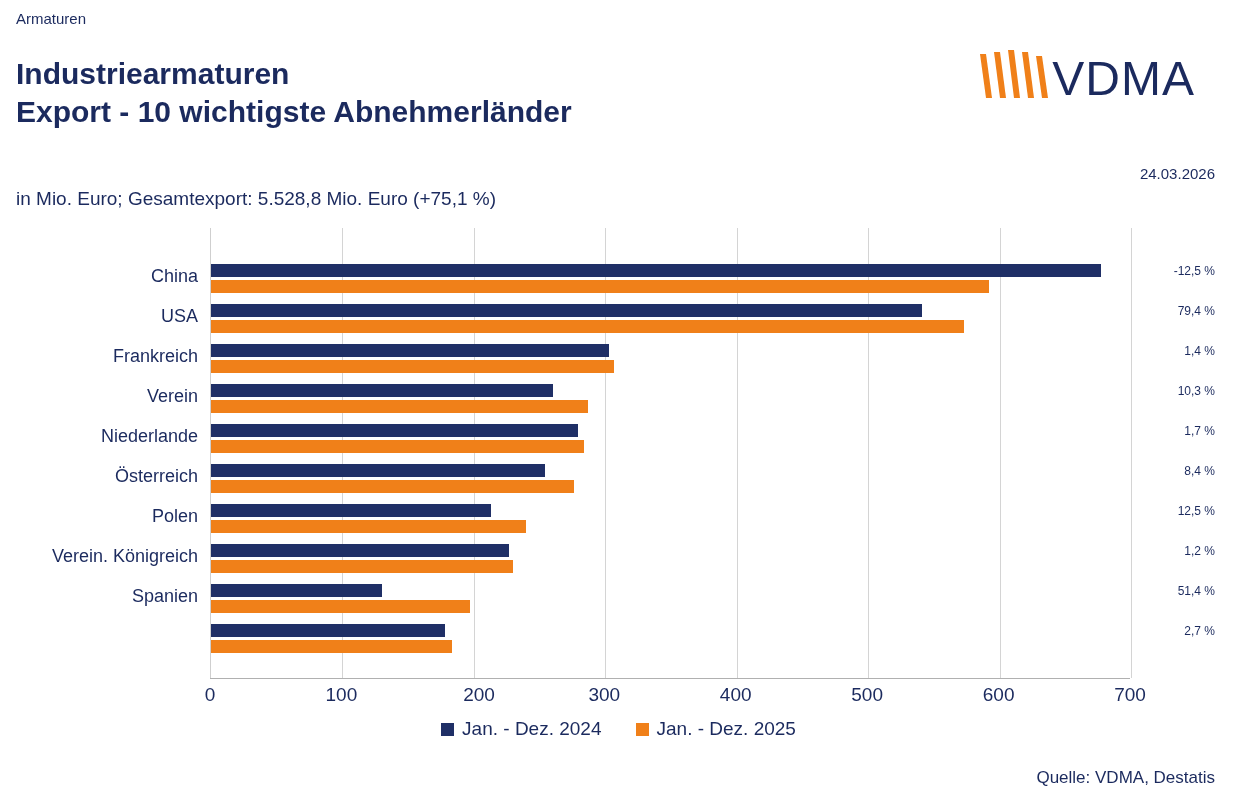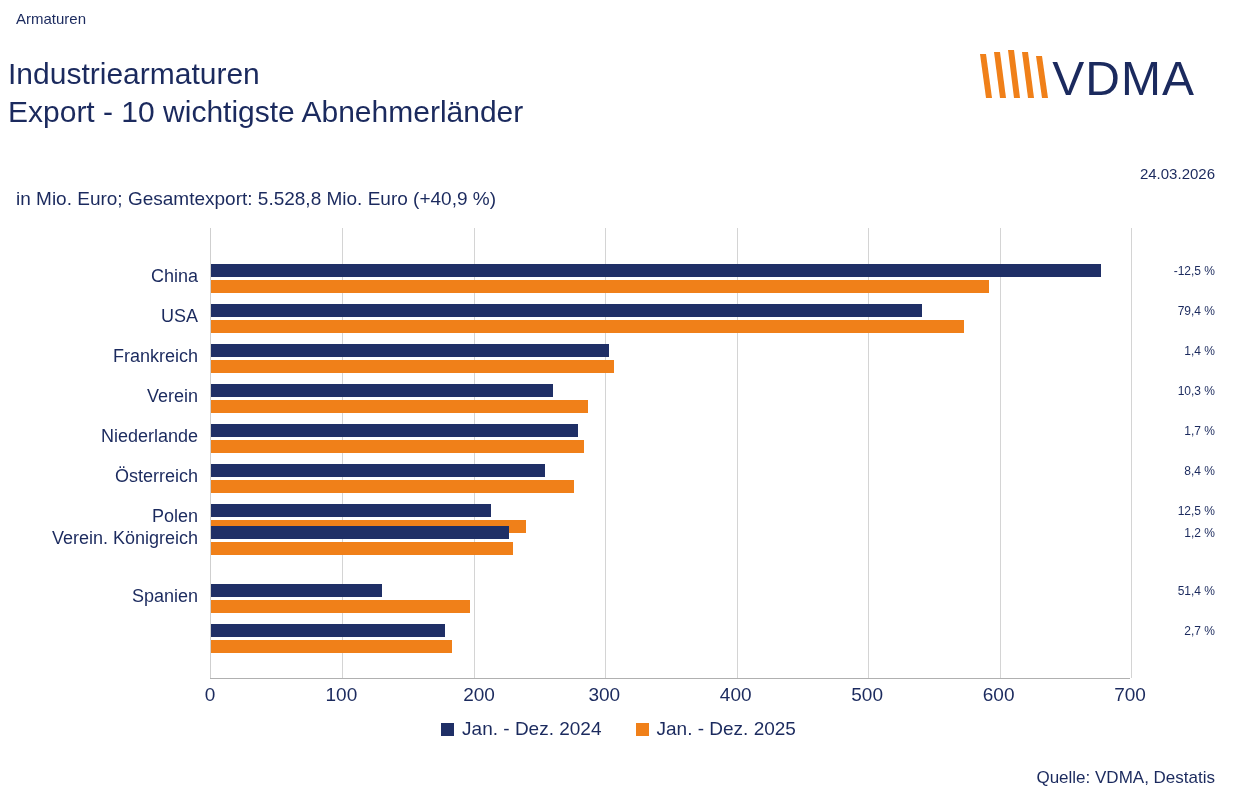--- a/index.html
+++ b/index.html
@@ -19,23 +19,24 @@
   
   .kicker {
     position: absolute;
     left: 16px;
     top: 10px;
     font-size: 15px;
     color: #1b2a5e;
   }
   .title-block {
     position: absolute;
-    left: 8px;
+    left: 16px;
     top: 55px;
     line-height: 1.27;
+    font-weight: bold;
   }
   .title-line {
     font-size: 30px;
     color: #1b2a5e;
     white-space: nowrap;
   }
   .subtitle {
     position: absolute;
     left: 16px;
     top: 188px;
@@ -191,21 +192,21 @@
 </head>
 <body>
 
 <div class="kicker">Armaturen</div>
 
 <div class="title-block">
   <div class="title-line">Industriearmaturen</div>
   <div class="title-line">Export - 10 wichtigste Abnehmerländer</div>
 </div>
 
-<div class="subtitle">in Mio. Euro; Gesamtexport: 5.528,8 Mio. Euro (+40,9 %)</div>
+<div class="subtitle">in Mio. Euro; Gesamtexport: 5.528,8 Mio. Euro (+75,1 %)</div>
 <div class="date">24.03.2026</div>
 
 <div class="logo">
   <span class="logo-mark">
     <svg width="74" height="52" viewBox="0 0 74 52" aria-hidden="true">
       <g fill="#f08019">
         <path d="M4 4 L10 4 L16 48 L10 48 Z"></path>
         <path d="M18 2 L24 2 L30 48 L24 48 Z"></path>
         <path d="M32 0 L38 0 L44 48 L38 48 Z"></path>
         <path d="M46 2 L52 2 L58 48 L52 48 Z"></path>
@@ -281,21 +282,21 @@
       <div class="pct" style="top:6px">8,4 %</div>
     </div>
 
     <div class="row" style="top:270px">
       <div class="cat-label">Polen</div>
       <div class="bar prev" style="width: 279.943px; background: rgb(31, 47, 102);"></div>
       <div class="bar curr" style="width: 315.429px; background: rgb(240, 128, 25);"></div>
       <div class="pct" style="top:6px">12,5 %</div>
     </div>
 
-    <div class="row" style="top:292px">
+    <div class="row" style="top:310px">
       <div class="cat-label">Verein. Königreich</div>
       <div class="bar prev" style="width: 298.343px; background: rgb(31, 47, 102);"></div>
       <div class="bar curr" style="width: 302.286px; background: rgb(240, 128, 25);"></div>
       <div class="pct" style="top:6px">1,2 %</div>
     </div>
 
     <div class="row" style="top:350px">
       <div class="cat-label">Spanien</div>
       <div class="bar prev" style="width: 170.857px; background: rgb(31, 47, 102);"></div>
       <div class="bar curr" style="width: 258.914px; background: rgb(240, 128, 25);"></div>

